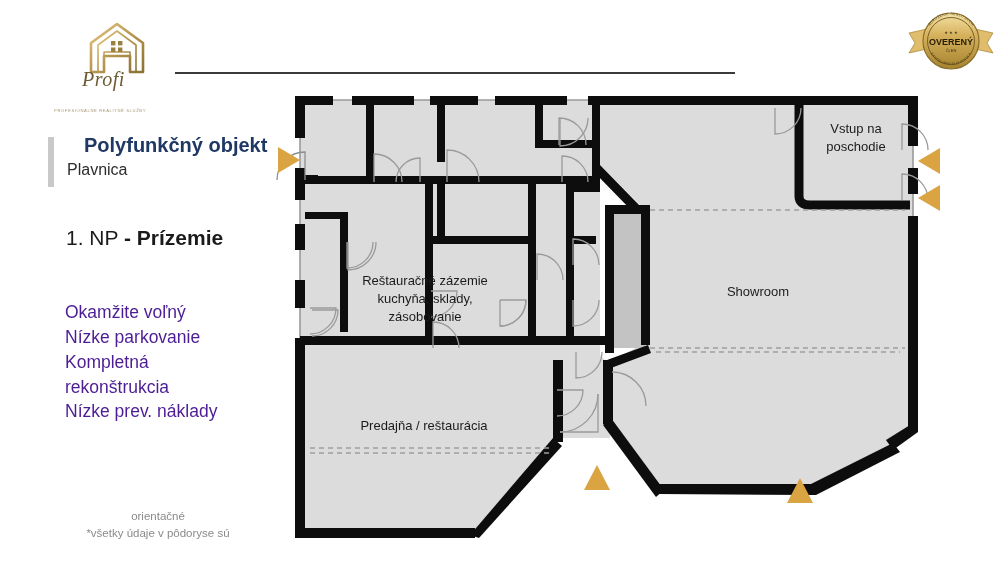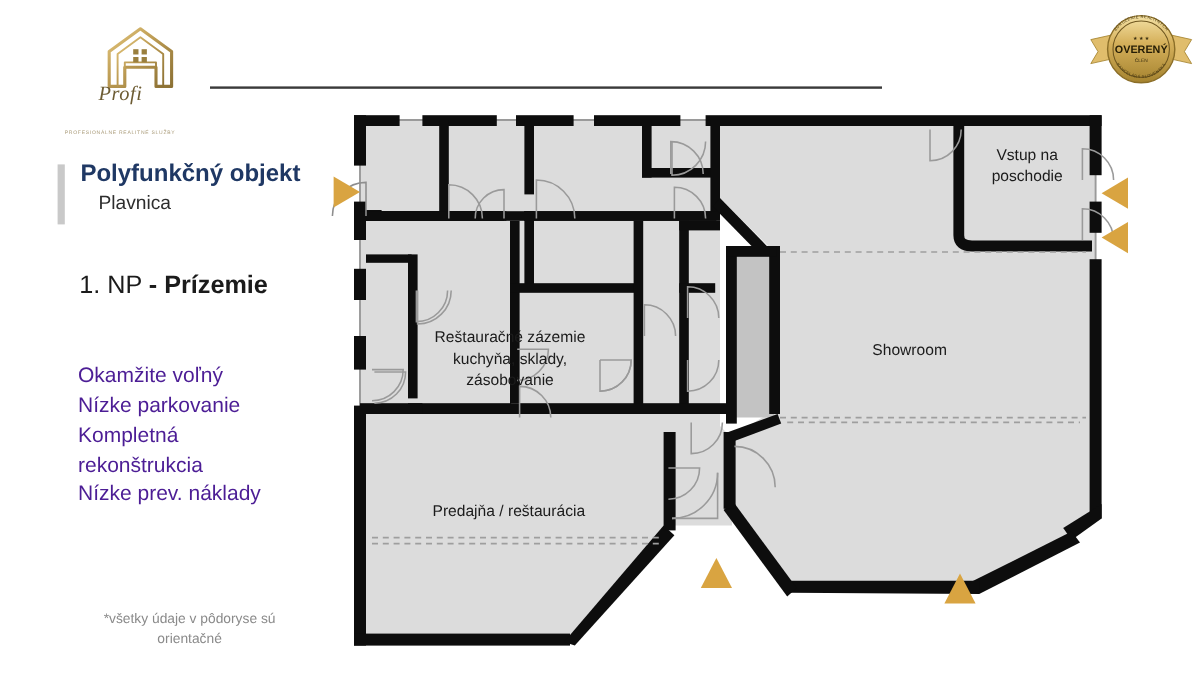--- a/index.html
+++ b/index.html
@@ -32,21 +32,21 @@
     top: 0px;
     width: 58px;
     height: 52px;
   }
   #logo .brandscript {
     position: absolute;
     left: 30px;
     top: 46px;
     font-family: "Liberation Serif", serif;
     font-style: italic;
-    font-size: 17px;
+    font-size: 20px;
     color: #6d5c33;
     letter-spacing: .5px;
   }
   #logo .brandmain {
     position: absolute;
     left: 0px;
     top: 58px;
     font-size: 27px;
     font-weight: 700;
     letter-spacing: 1.6px;
@@ -79,28 +79,28 @@
   }
   #title-block .bar {
     position: absolute;
     left: 0;
     top: 4px;
     width: 6px;
     height: 50px;
     background: #c9c9c9;
   }
   #title-block .t1 {
-    margin-left: 19px;
+    margin-left: 36px;
     font-size: 20px;
     font-weight: 700;
     color: #1f3864;
     line-height: 1.25;
   }
   #title-block .t2 {
-    margin-left: 34px;
+    margin-left: 19px;
     font-size: 16px;
     font-weight: 400;
     color: #2d2d2d;
     line-height: 1.5;
   }
 
   #floor-label {
     position: absolute;
     left: 66px;
     top: 226px;
@@ -220,22 +220,22 @@
 
   <div id="features">
     <div>Okamžite voľný</div>
     <div>Nízke parkovanie</div>
     <div>Kompletná</div>
     <div>rekonštrukcia</div>
     <div>Nízke prev. náklady</div>
   </div>
 
   <div id="footnote">
+    <div>orientačné</div>
     <div>*všetky údaje v pôdoryse sú</div>
-    <div>orientačné</div>
   </div>
 
   <svg id="plan" viewBox="0 0 1000 562">
 
     <g>
 
       <path d="M300,100 L600,100 L600,355 L610,365 L610,438 L553,438 L470,535 L300,535 Z" fill="#dcdcdc"></path>
 
       <path d="M600,100 L913,100 L913,420 L893,443 L812,487 L655,487 L607,418 L607,365 L640,345 L640,205 L600,165 Z" fill="#dcdcdc"></path>
 

